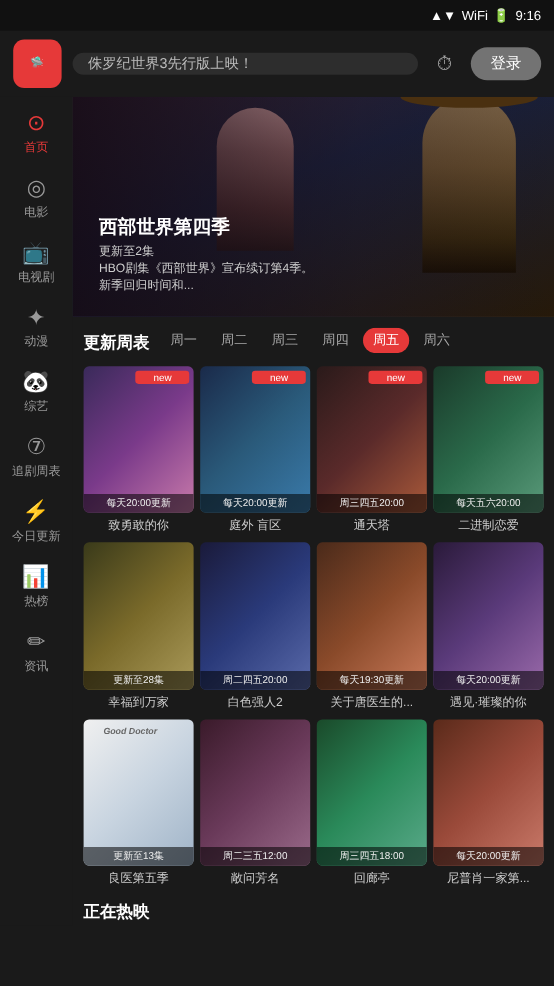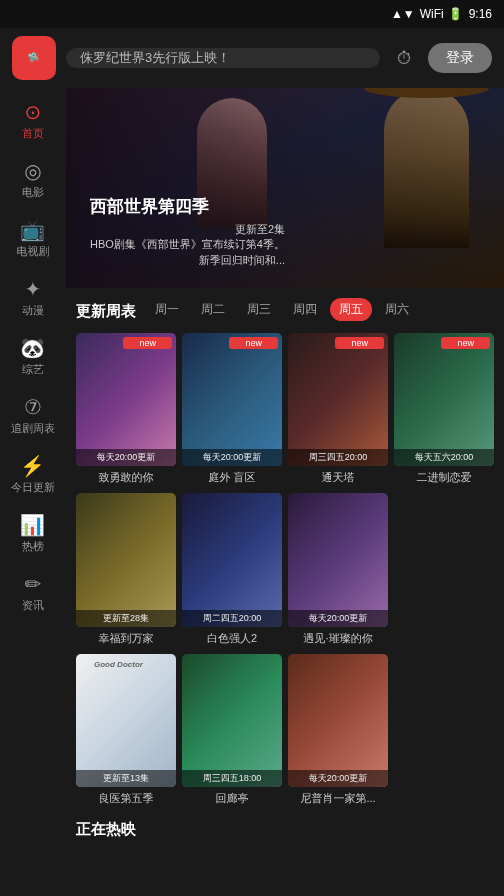--- a/index.html
+++ b/index.html
@@ -150,21 +150,20 @@
     .banner-title {
       font-size: 17px;
       font-weight: bold;
       color: #fff;
       margin-bottom: 4px;
     }
     .banner-subtitle {
       font-size: 11px;
       color: #ccc;
       line-height: 1.4;
-      text-align: right;
     }
 
     
     .section {
       padding: 10px 10px 4px 10px;
     }
     .section-header {
       display: flex;
       align-items: flex-end;
       gap: 10px;
@@ -418,36 +417,48 @@
         </div>
         <div class="card-title">幸福到万家</div>
       </div>
       <div class="card">
         <div class="card-img poster-6">
           <div class="card-update">周二四五20:00</div>
         </div>
         <div class="card-title">白色强人2</div>
       </div>
       <div class="card">
+        <div class="card-img poster-7">
+          <div class="card-update">每天19:30更新</div>
+        </div>
+        <div class="card-title">关于唐医生的...</div>
+      </div>
+      <div class="card">
         <div class="card-img poster-8">
           <div class="card-update">每天20:00更新</div>
         </div>
         <div class="card-title">遇见·璀璨的你</div>
       </div>
     </div>
 
     <div class="grid-row">
       <div class="card">
         <div class="card-img poster-13">
           <div class="poster-logo" style="color:#666;font-size:8px;font-style:italic;font-weight:bold;">Good Doctor</div>
           <div class="card-update">更新至13集</div>
         </div>
         <div class="card-title">良医第五季</div>
       </div>
       <div class="card">
+        <div class="card-img poster-14">
+          <div class="card-update">周二三五12:00</div>
+        </div>
+        <div class="card-title">敞问芳名</div>
+      </div>
+      <div class="card">
         <div class="card-img poster-15">
           <div class="card-update">周三四五18:00</div>
         </div>
         <div class="card-title">回廊亭</div>
       </div>
       <div class="card">
         <div class="card-img poster-16">
           <div class="card-update">每天20:00更新</div>
         </div>
         <div class="card-title">尼普肖一家第...</div>

